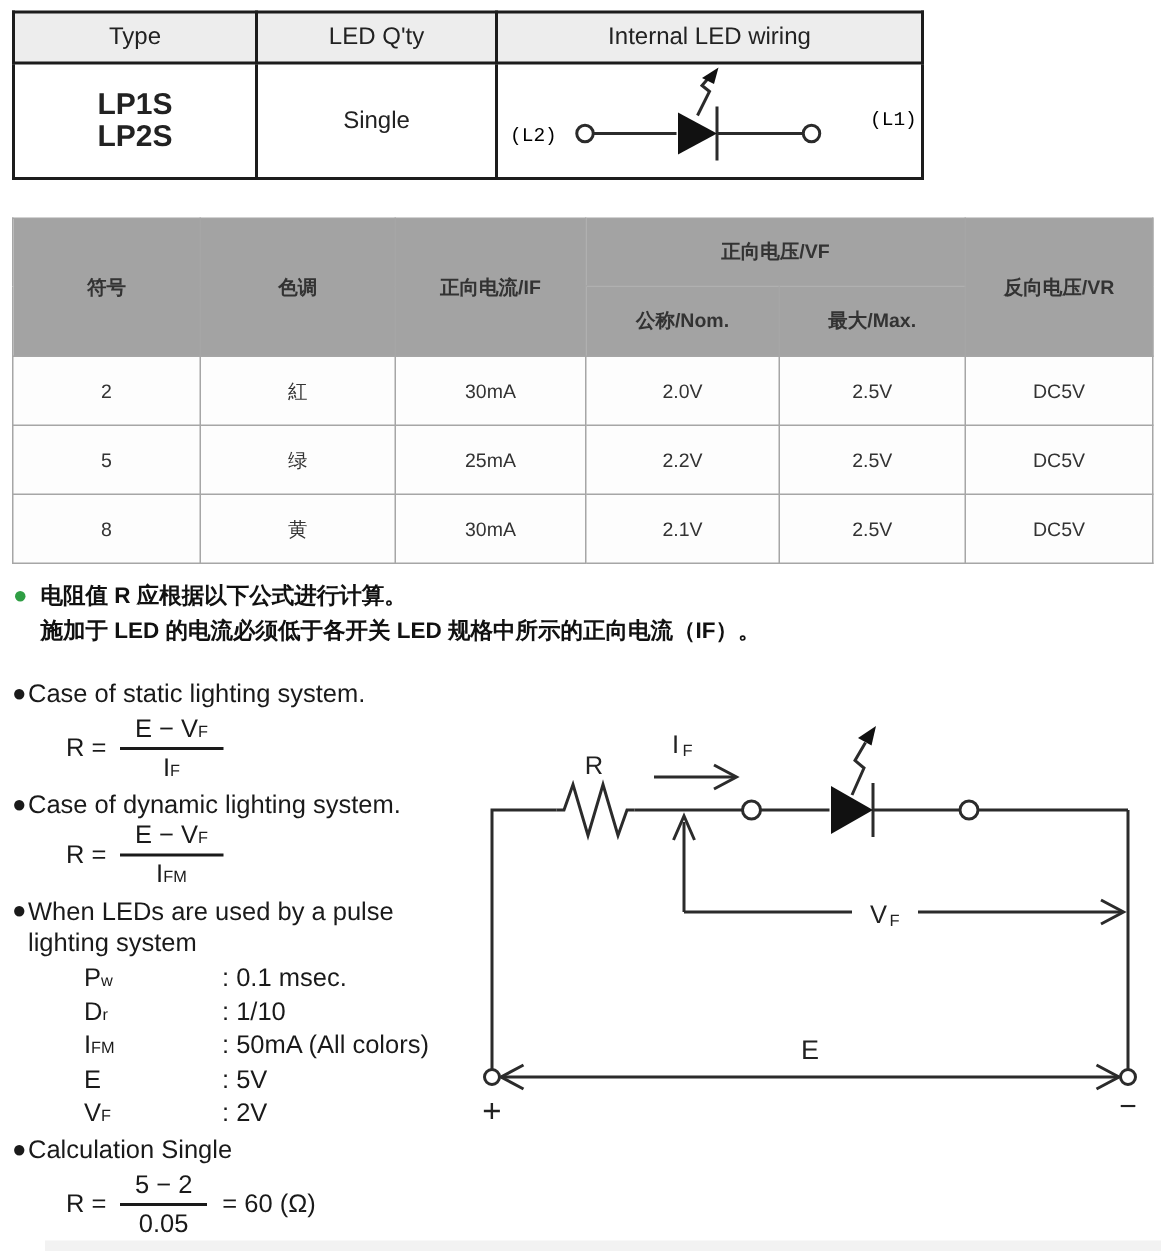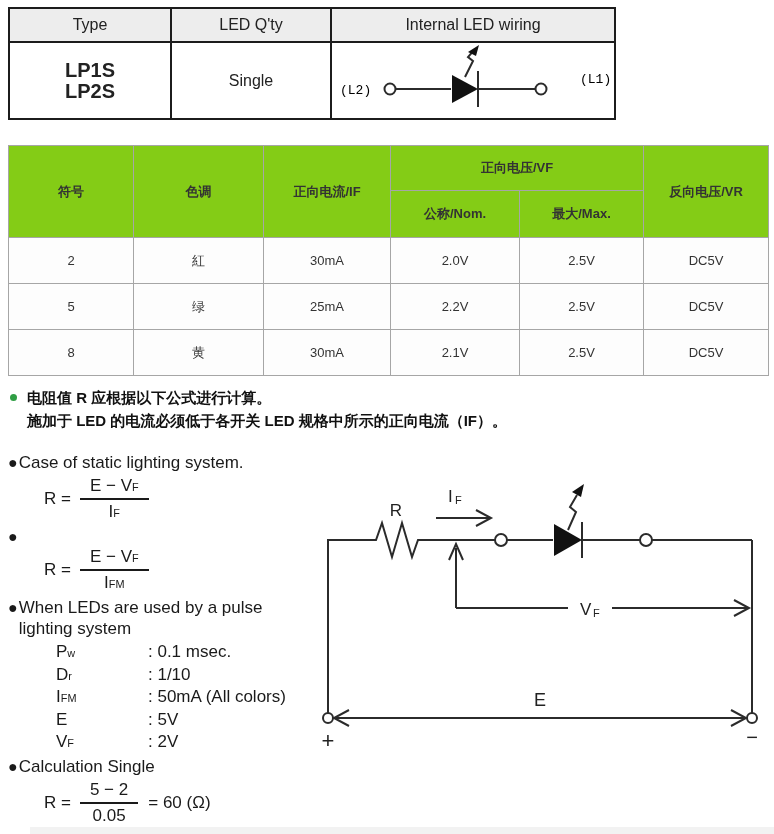--- a/index.html
+++ b/index.html
@@ -13,21 +13,21 @@
   table.t1 th{background:#ededed;font-weight:400;font-size:16px;height:30px;color:#222;}
   table.t1 td{height:72px;font-size:16px;}
   .type-cell div{font-weight:700;font-size:20px;line-height:21px;}
   .wiring-cell{padding:0;font-family:Liberation Mono, monospace;}
 
   
   table.t2{position:absolute;left:8px;top:145px;border-collapse:collapse;table-layout:fixed;
            background:#fdfdfd;}
   table.t2 th, table.t2 td{border:1px solid #a6a6a6;text-align:center;vertical-align:middle;
            font-size:13px;color:#333;}
-  table.t2 th{background:#84cc16;font-weight:700;}
+  table.t2 th{background:#a3a3a3;font-weight:700;}
   table.t2 tr.h1 th{height:42px;}
   table.t2 tr.h2 th{height:44px;}
   table.t2 tbody td{height:43px;background:#fdfdfd;font-weight:400;}
 
   
   .note{position:absolute;left:10px;top:386px;display:flex;align-items:flex-start;}
   .gbullet{width:7px;height:7px;border-radius:50%;margin:8px 10px 0 0;flex:0 0 auto;}
   .note-lines{font-weight:700;font-size:15px;line-height:23px;color:#111;}
 
   
@@ -163,20 +163,21 @@
     <div class="formula">
       <span class="lhs">R =</span>
       <span class="frac">
         <span class="num"><span>E − V</span><sub class="ss">F</sub></span>
         <span class="den"><span>I</span><sub class="ss">F</sub></span>
       </span>
     </div>
 
     <div class="fhead">
       <span class="fb">●</span>
+      <span>Case of dynamic lighting system.</span>
     </div>
     <div class="formula" style="margin-top:0;">
       <span class="lhs">R =</span>
       <span class="frac">
         <span class="num"><span>E − V</span><sub class="ss">F</sub></span>
         <span class="den"><span>I</span><sub class="ss">FM</sub></span>
       </span>
     </div>
 
     <div class="fhead">

